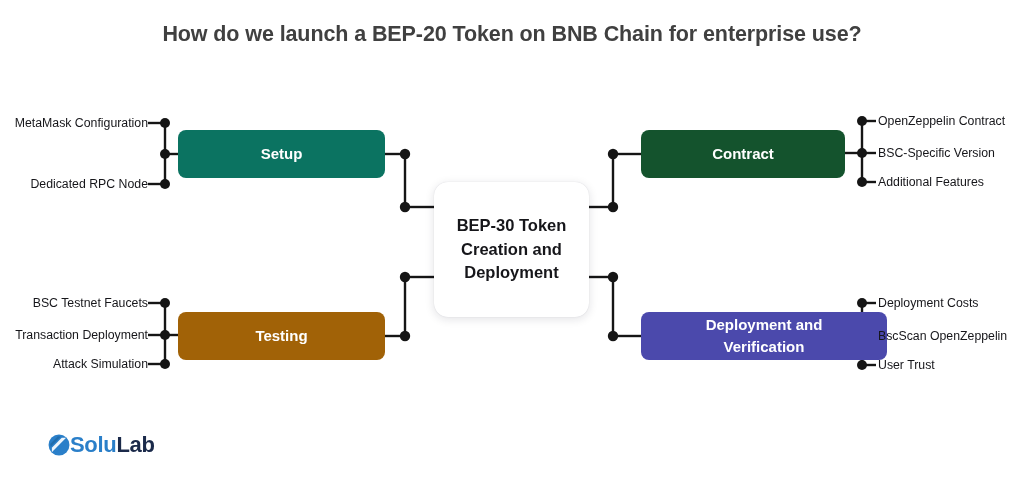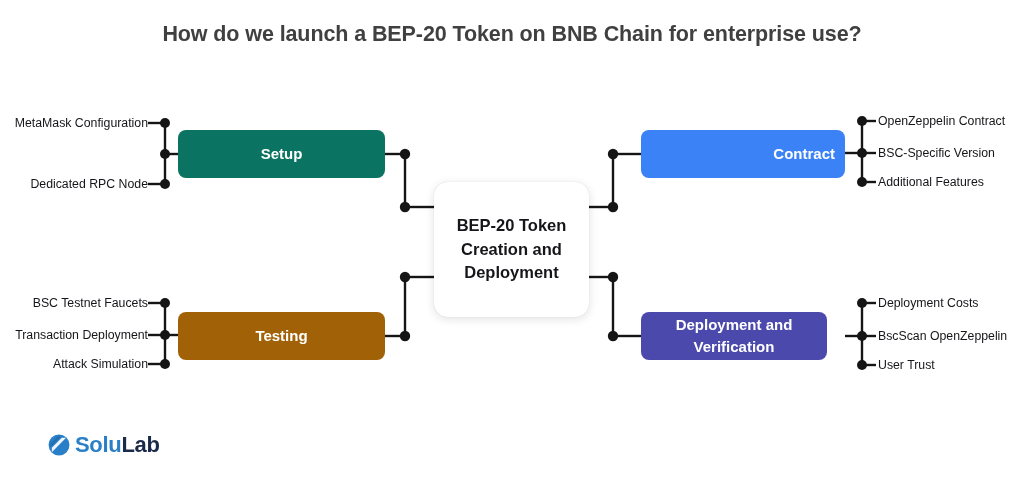--- a/index.html
+++ b/index.html
@@ -91,21 +91,21 @@
   #box-setup {
     left: 178px; top: 130px; width: 207px; height: 48px;
   }
   #box-testing {
     left: 178px; top: 312px; width: 207px; height: 48px;
   }
   #box-contract {
     left: 641px; top: 130px; width: 204px; height: 48px;
   }
   #box-deployment {
-    left: 641px; top: 312px; width: 186px; height: 48px;
+    left: 641px; top: 312px; width: 246px; height: 48px;
   }
 
   
   .leaf-label {
     position: absolute;
     font-size: 12.3px;
     color: #16161a;
     white-space: nowrap;
     line-height: 1;
   }
@@ -118,21 +118,20 @@
     text-align: left;
   }
 
   
   #logo {
     position: absolute;
     left: 48px;
     top: 434px;
     display: flex;
     align-items: center;
-    gap: 5px;
   }
   #logo-mark {
     width: 22px;
     height: 22px;
     flex: 0 0 auto;
   }
   #logo-text {
     font-size: 22px;
     font-weight: bold;
     letter-spacing: -0.3px;
@@ -205,31 +204,31 @@
     <line x1="862" y1="336" x2="876" y2="336"></line>
     <line x1="862" y1="365" x2="876" y2="365"></line>
     <line x1="845" y1="336" x2="862" y2="336"></line>
     <circle cx="862" cy="303" r="5"></circle>
     <circle cx="862" cy="336" r="5"></circle>
     <circle cx="862" cy="365" r="5"></circle>
   </svg>
 
   <div id="center-node">
     <div class="center-text">
-      <span>BEP-20 Token</span><br>
+      <span>BEP-30 Token</span><br>
       <span>Creation and</span><br>
       <span>Deployment</span>
     </div>
   </div>
 
   <div class="branch-box" id="box-setup" style="background: rgb(11, 115, 97);">
     <span>Setup</span>
   </div>
 
-  <div class="branch-box" id="box-contract" style="background: #3b82f6; justify-content: flex-end;">
+  <div class="branch-box" id="box-contract" style="background: #14532d;">
     <span>Contract</span>
   </div>
 
   <div class="branch-box" id="box-testing" style="background: #a16207;">
     <span>Testing</span>
   </div>
 
   <div class="branch-box" id="box-deployment" style="background: rgb(75, 73, 172);">
     <span>
       <span>Deployment and</span><br>

